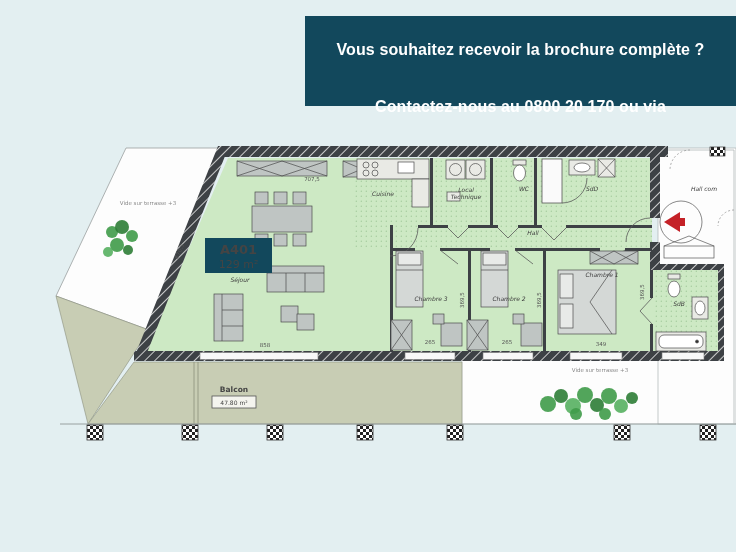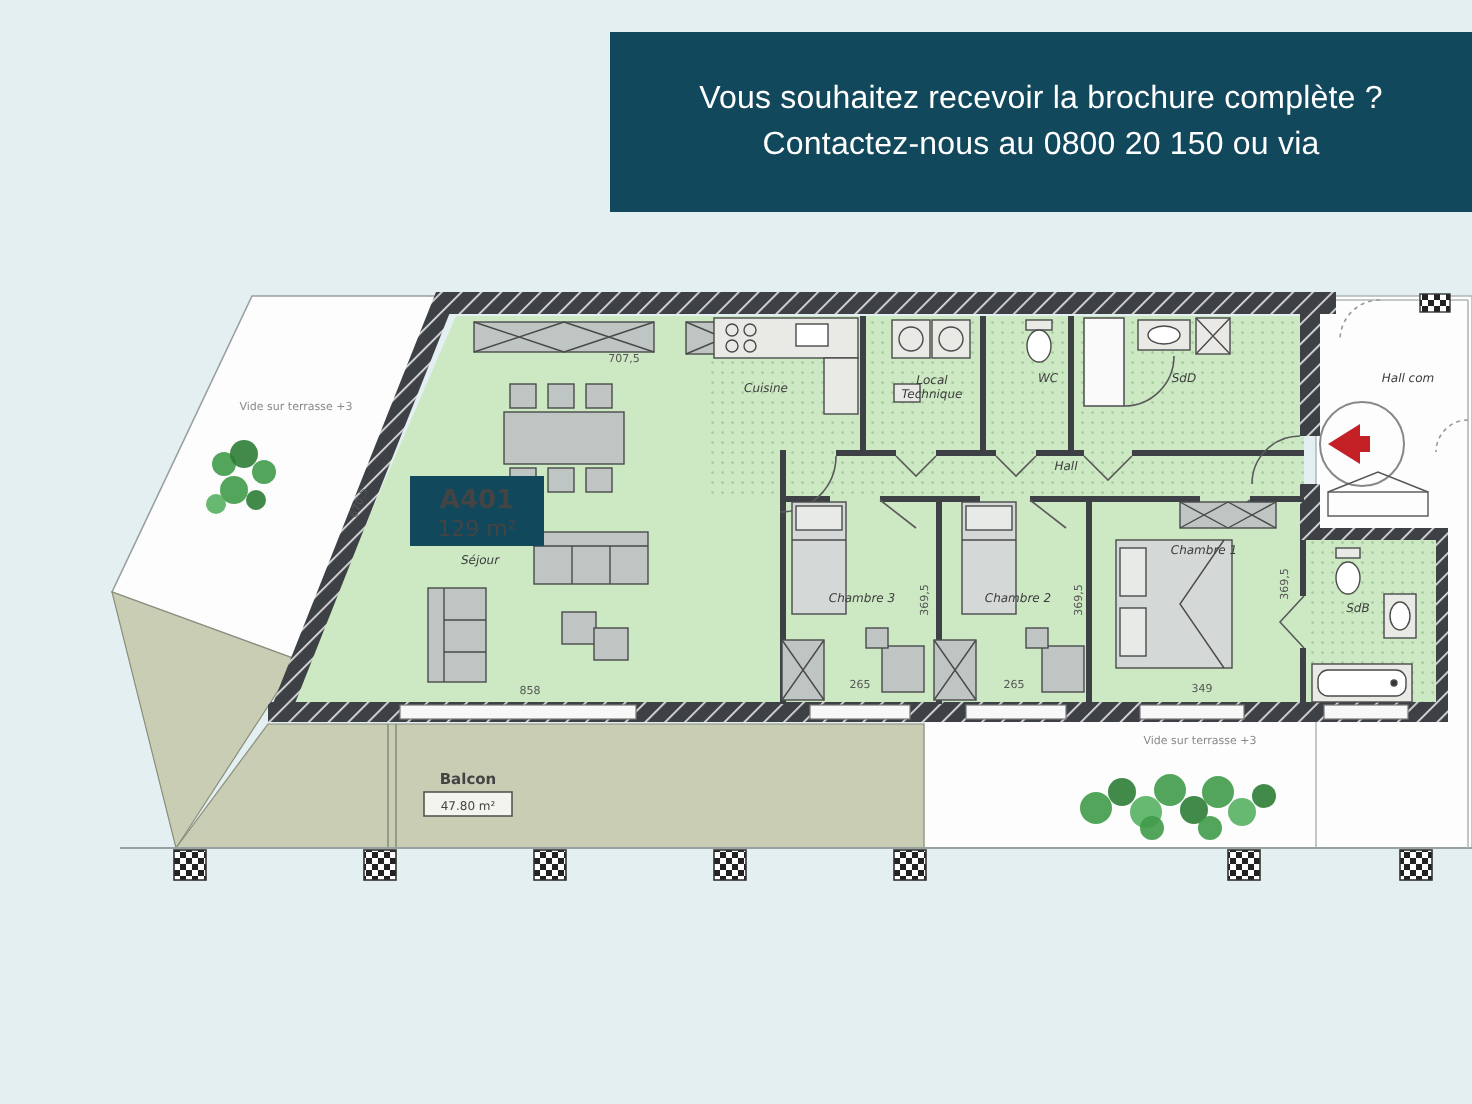--- a/index.html
+++ b/index.html
@@ -1,35 +1,35 @@
 <!DOCTYPE html>
 <html><head>
 <meta charset="utf-8">
 <style>
   html,body{margin:0;padding:0;background:#e3eff1;}
   .page{position:relative;width:736px;height:552px;background:#e3eff1;overflow:hidden;
         font-family:"Liberation Sans",sans-serif;}
   .banner{position:absolute;left:305px;top:16px;width:431px;height:90px;background:#12485c;
           display:flex;flex-direction:column;justify-content:center;align-items:center;}
-  .banner div{color:#ffffff;font-weight:400;font-size:16px;line-height:23px;text-align:right;
-              letter-spacing:.1px;white-space:nowrap;}
+  .banner div{color:#ffffff;font-weight:700;font-size:16px;line-height:23px;text-align:right;
+              letter-spacing:.1px;white-space:nowrap;margin-top:34px;}
   svg.plan{position:absolute;left:0;top:130px;}
   text{font-family:"DejaVu Sans",sans-serif;fill:#444;}
   .room-label{font-size:6px;fill:#3c3c3c;font-style:italic;}
   .dim{font-size:5.5px;fill:#555;}
   .tiny{font-size:5.5px;fill:#8a8a8a;}
 </style>
 </head>
 <body>
 
 <div class="page">
 
   <div class="banner">
     <div>Vous souhaitez recevoir la brochure complète ?</div>
-    <div>Contactez-nous au 0800 20 150 ou via</div>
+    <div>Contactez-nous au 0800 20 170 ou via</div>
   </div>
 
   <svg class="plan" width="736" height="422" viewBox="0 130 736 422">
     <defs>
       <pattern id="wall" width="7" height="7" patternUnits="userSpaceOnUse" patternTransform="rotate(45)">
         <rect width="7" height="7" fill="#3d4145"></rect>
         <line x1="0" y1="0" x2="0" y2="7" stroke="#dcdcdc" stroke-width="1.8"></line>
       </pattern>
       <pattern id="dots" width="5" height="5" patternUnits="userSpaceOnUse">
         <circle cx="1.3" cy="1.3" r="0.7" fill="#96c290"></circle>

